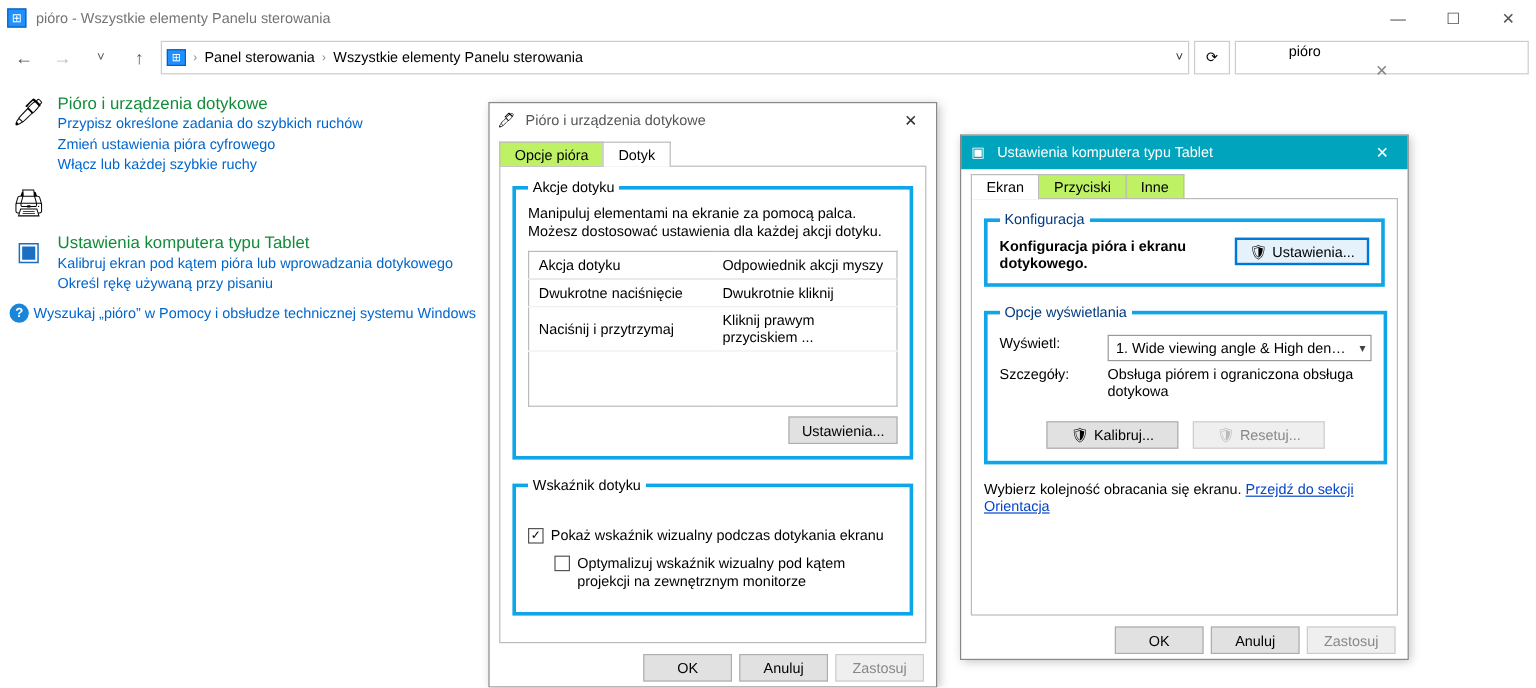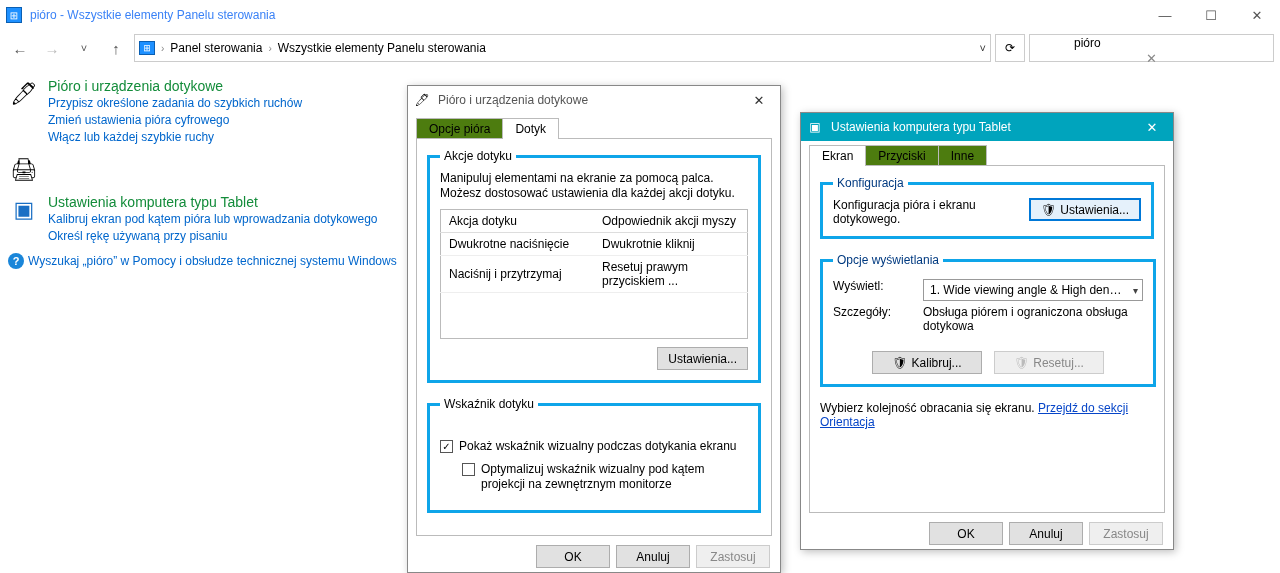--- a/index.html
+++ b/index.html
@@ -1,20 +1,20 @@
 <!DOCTYPE html>
 <html><head>
 <meta charset="utf-8">
 <style>
   * { box-sizing: border-box; font-family: "Segoe UI", Tahoma, sans-serif; }
   body { margin:0; width:1280px; height:573px; background:#fff; font-size:12px; color:#000; position:relative; overflow:hidden;}
   
   .titlebar { height:30px; display:flex; align-items:center; padding:0 0 0 6px; background:#fff;}
   .titlebar .app-icon { width:16px; height:16px; background:#1e90ff; display:inline-flex; align-items:center; justify-content:center; color:#fff; font-size:10px; border:1px solid #0a5fb3;}
-  .titlebar .title { margin-left:8px; color:#3b82f6;}
+  .titlebar .title { margin-left:8px; color:#737373;}
   .titlebar .win-btns { margin-left:auto; display:flex;}
   .titlebar .win-btns div { width:46px; height:30px; display:flex; align-items:center; justify-content:center; color:#555; font-size:13px;}
   .nav-row { height:36px; display:flex; align-items:center; padding:0 6px; gap:4px;}
   .nav-arrow { width:28px; height:28px; display:flex; align-items:center; justify-content:center; color:#555; font-size:15px;}
   .nav-arrow.disabled { color:#bbb;}
   .addr-bar { flex:1; height:28px; border:1px solid #ccc; display:flex; align-items:center; padding:0 4px; gap:6px; min-width:0;}
   .addr-bar .cp-icon { width:16px; height:14px; background:#1e90ff; color:#fff; font-size:9px; display:inline-flex; align-items:center; justify-content:center; border:1px solid #0a5fb3;}
   .addr-bar .sep { color:#888; font-size:10px;}
   .addr-bar .crumb { color:#000;}
   .addr-bar .chev { margin-left:auto; color:#333; font-size:11px;}
@@ -32,21 +32,21 @@
   .help-row { display:flex; align-items:center; gap:4px; margin-top:6px;}
   .help-row .q { width:16px; height:16px; border-radius:50%; background:#1a86d9; color:#fff; display:inline-flex; align-items:center; justify-content:center; font-size:11px; font-weight:bold;}
   .help-row a { color:#0066cc;}
   
   .dialog { position:absolute; background:#fff; border:1px solid #888; box-shadow:2px 2px 8px rgba(0,0,0,.25);}
   .dlg-title { height:28px; display:flex; align-items:center; padding:0 6px;}
   .dlg-title .dico { width:16px; height:16px; display:inline-flex; align-items:center; justify-content:center; font-size:12px;}
   .dlg-title .ttxt { margin-left:8px; color:#555;}
   .dlg-title .dclose { margin-left:auto; width:30px; height:22px; display:flex; align-items:center; justify-content:center; color:#333; font-size:13px;}
   .tabstrip { display:flex; padding:4px 8px 0 8px;}
-  .tab { padding:3px 12px; border:1px solid #bbb; border-bottom:none; background:#4d7c0f; position:relative;}
+  .tab { padding:3px 12px; border:1px solid #bbb; border-bottom:none; background:#bef264; position:relative;}
   .tab.active { background:#fff; z-index:2;}
   .tab + .tab { margin-left:-1px;}
   .tabbody { border:1px solid #bbb; margin:0 8px 8px 8px; padding:10px; position:relative; top:-1px; background:#fff;}
   fieldset { border:3px solid #0ea5e9; padding:8px 10px 10px 10px; margin:0 0 14px 0;}
   legend { padding:0 4px; color:#000;}
   .desc { color:#000; margin-bottom:8px; line-height:15px;}
   .tbl { border:1px solid #bbb; width:100%; border-collapse:collapse;}
   .tbl th, .tbl td { text-align:left; padding:4px 8px; font-weight:normal;}
   .tbl th { border-bottom:1px solid #ddd; background:#fff;}
   .tbl td { border-top:1px solid #eee;}
@@ -147,21 +147,21 @@
             <tr>
           <th style="width:50%;">Akcja dotyku</th>
           <th>Odpowiednik akcji myszy</th>
         </tr>
         <tr>
           <td>Dwukrotne naciśnięcie</td>
           <td>Dwukrotnie kliknij</td>
         </tr>
         <tr>
           <td>Naciśnij i przytrzymaj</td>
-          <td>Resetuj prawym przyciskiem ...</td>
+          <td>Kliknij prawym przyciskiem ...</td>
         </tr>
         <tr>
               <td colspan="2" style="height:46px;"></td>
             </tr>
       </tbody>
         </table>
       <div class="btnrow" style="margin-top:8px;">
         <div class="btn">Ustawienia...</div>
       </div>
     </fieldset>
@@ -193,21 +193,21 @@
   </div>
   <div class="tabstrip">
     <div class="tab active">Ekran</div>
     <div class="tab">Przyciski</div>
     <div class="tab">Inne</div>
   </div>
   <div class="tabbody" style="height:348px;">
     <fieldset>
       <legend class="sect-label">Konfiguracja</legend>
       <div style="display:flex; align-items:flex-start; gap:10px;">
-        <div style="flex:1;">Konfiguracja pióra i ekranu dotykowego.</div>
+        <div style="flex:1;font-weight:bold;">Konfiguracja pióra i ekranu dotykowego.</div>
         <div class="btn primary" style="min-width:110px;">
           <span style="margin-right:4px;">🛡</span>
           <span>Ustawienia...</span>
         </div>
       </div>
     </fieldset>
     <fieldset>
       <legend class="sect-label">Opcje wyświetlania</legend>
       <div class="kv">
         <div class="k">Wyświetl:</div>

